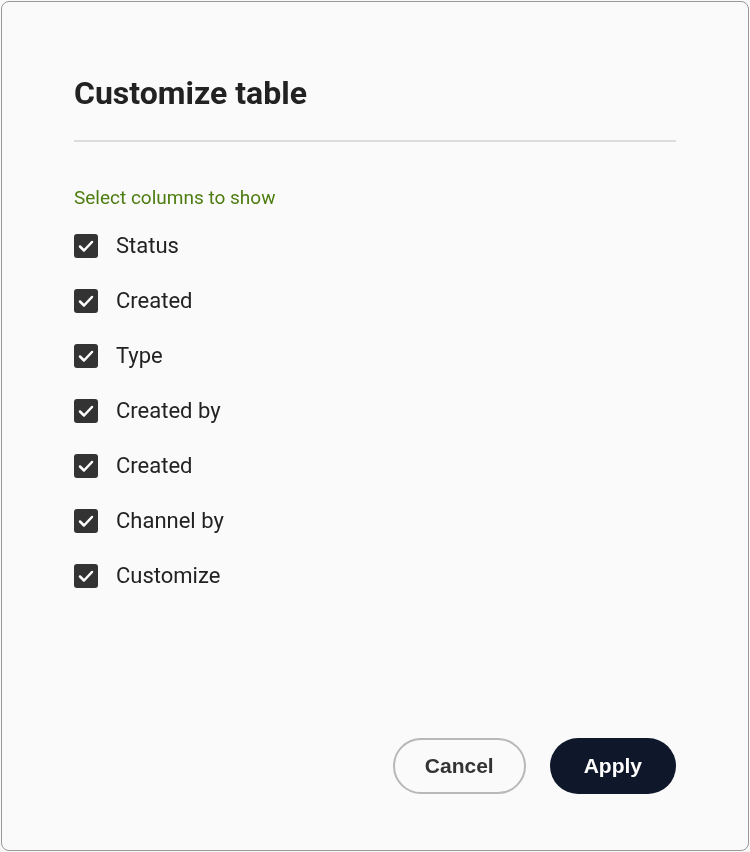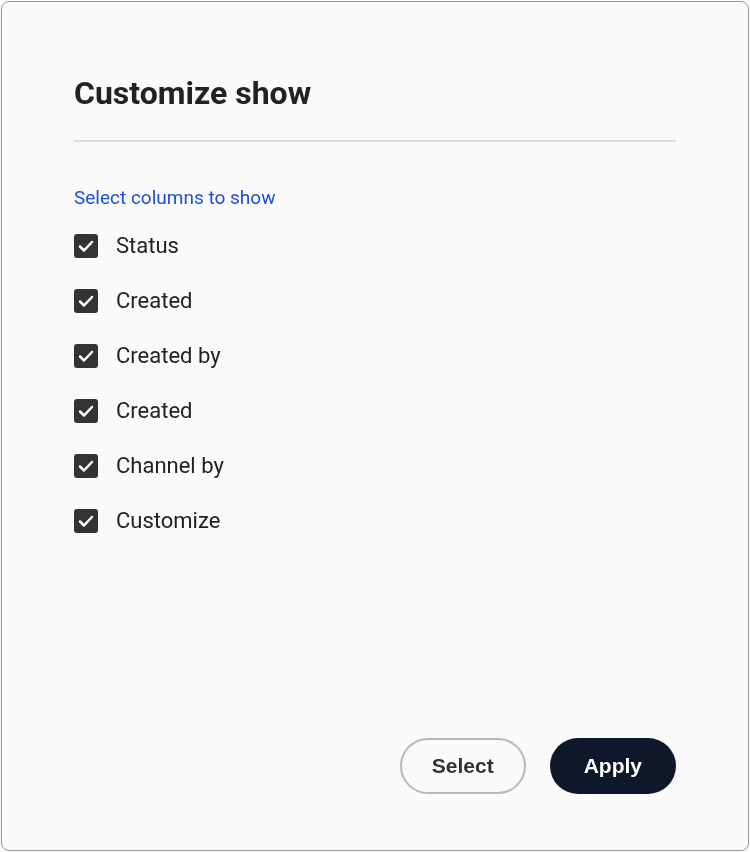--- a/index.html
+++ b/index.html
@@ -33,21 +33,21 @@
       color: #222;
       margin-bottom: 28px;
     }
     .divider {
       border: none;
       border-top: 2px solid #dcdcdc;
       margin-bottom: 44px;
     }
     .section-label {
       font-size: 19px;
-      color: #1d4ed8;
+      color: #4d7c0f;
       margin-bottom: 24px;
     }
     .checkbox-list {
       display: flex;
       flex-direction: column;
       gap: 30px;
     }
     .checkbox-row {
       display: flex;
       align-items: center;
@@ -95,21 +95,21 @@
     .btn-apply {
       background: #0f172a;
       color: #fff;
       padding: 14px 34px;
     }
   </style>
 </head>
 <body>
 
 <div class="dialog">
-  <h1 class="dialog-title">Customize show</h1>
+  <h1 class="dialog-title">Customize table</h1>
   <hr class="divider">
   <div class="section-label">Select columns to show</div>
 
   <div class="checkbox-list">
 
     <label class="checkbox-row">
       <span class="checkbox-box">
         <svg viewBox="0 0 16 16">
             <path d="M2 8.5 L6 12.5 L14 4" stroke="#fff" stroke-width="2.5" fill="none" stroke-linecap="round" stroke-linejoin="round"></path>
           </svg>
@@ -119,20 +119,28 @@
 
     <label class="checkbox-row">
       <span class="checkbox-box">
         <svg viewBox="0 0 16 16">
             <path d="M2 8.5 L6 12.5 L14 4" stroke="#fff" stroke-width="2.5" fill="none" stroke-linecap="round" stroke-linejoin="round"></path>
           </svg>
       </span>
       <span class="checkbox-label">Created</span>
     </label>
 
+    <label class="checkbox-row">
+      <span class="checkbox-box">
+        <svg viewBox="0 0 16 16">
+            <path d="M2 8.5 L6 12.5 L14 4" stroke="#fff" stroke-width="2.5" fill="none" stroke-linecap="round" stroke-linejoin="round"></path>
+          </svg>
+      </span>
+      <span class="checkbox-label">Type</span>
+    </label>
 
     <label class="checkbox-row">
       <span class="checkbox-box">
         <svg viewBox="0 0 16 16">
             <path d="M2 8.5 L6 12.5 L14 4" stroke="#fff" stroke-width="2.5" fill="none" stroke-linecap="round" stroke-linejoin="round"></path>
           </svg>
       </span>
       <span class="checkbox-label">Created by</span>
     </label>
 
@@ -159,16 +167,16 @@
         <svg viewBox="0 0 16 16">
             <path d="M2 8.5 L6 12.5 L14 4" stroke="#fff" stroke-width="2.5" fill="none" stroke-linecap="round" stroke-linejoin="round"></path>
           </svg>
       </span>
       <span class="checkbox-label">Customize</span>
     </label>
 
   </div>
 
   <div class="button-row">
-    <button class="btn btn-cancel">Select</button>
+    <button class="btn btn-cancel">Cancel</button>
     <button class="btn btn-apply">Apply</button>
   </div>
 </div>
 
 </body></html>

